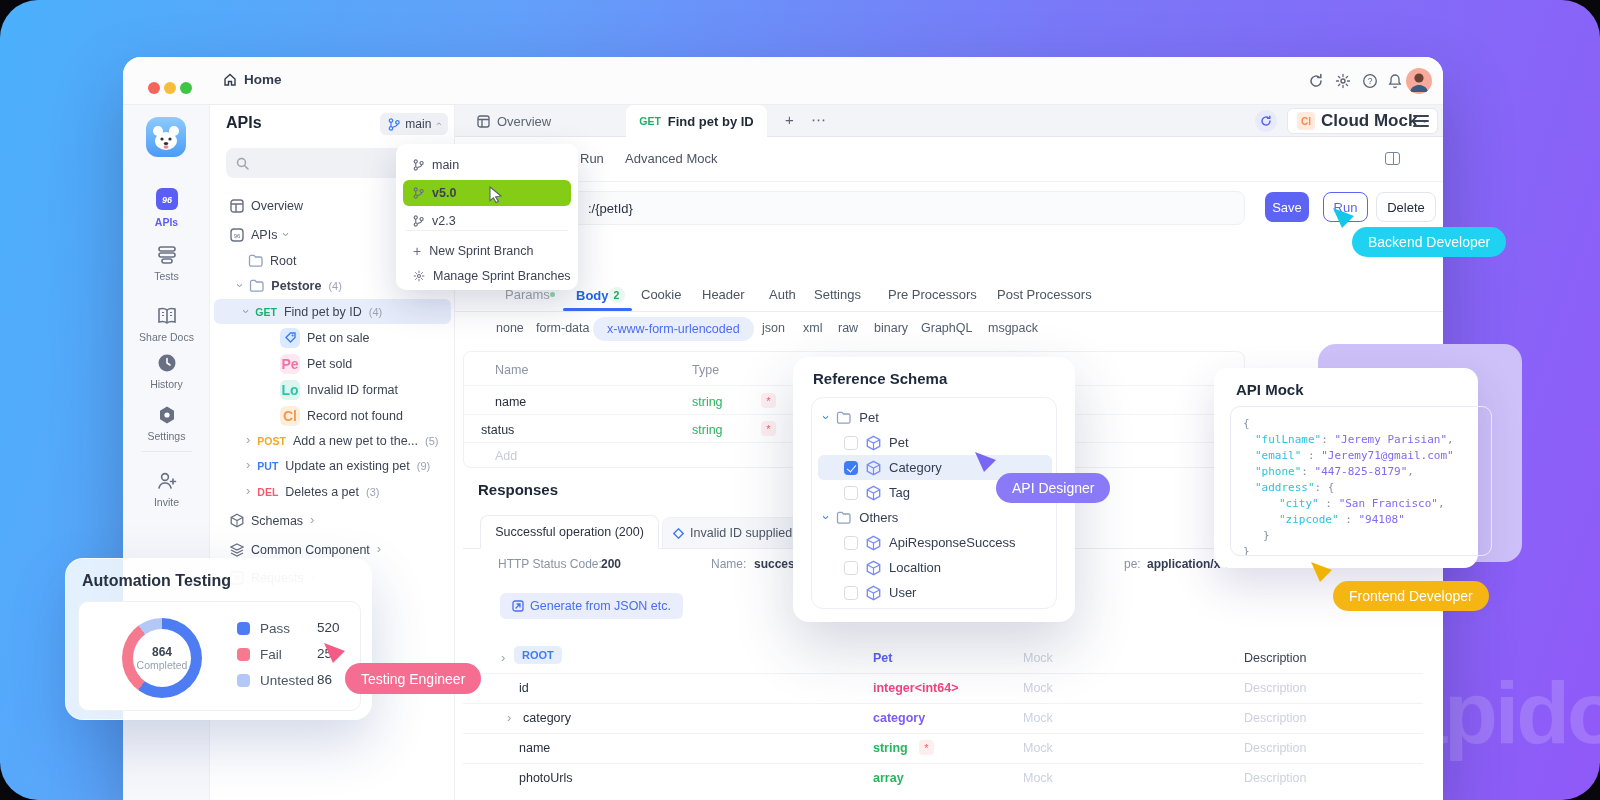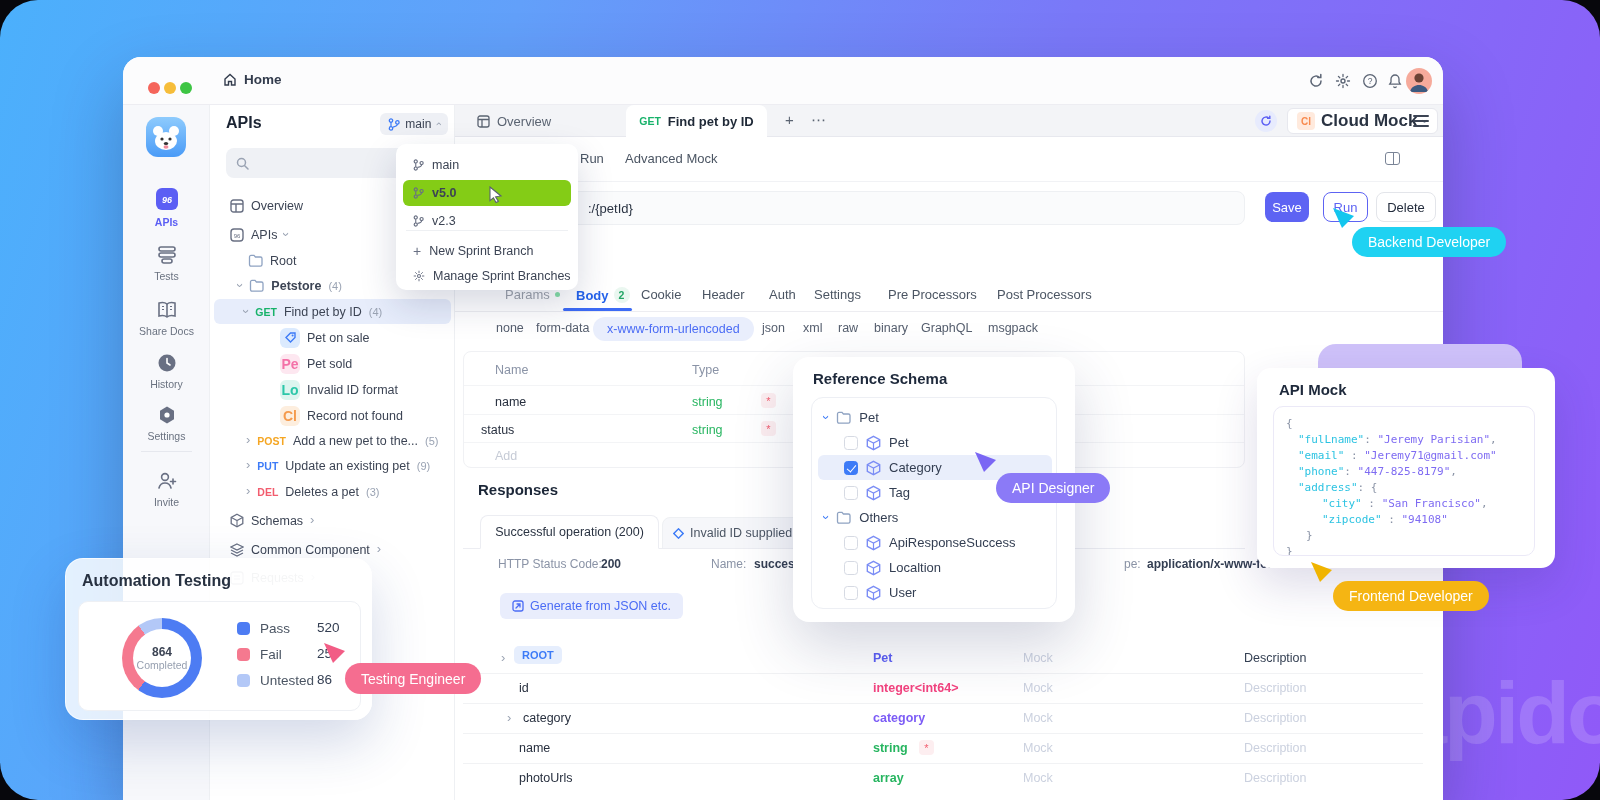--- a/index.html
+++ b/index.html
@@ -55,21 +55,21 @@
   .subnav{position:absolute;left:0;top:32px;right:0;height:45px;border-bottom:1px solid #f1f2f5;background:#fff}
   .subnav .itm{position:absolute;top:14px;font-size:13px;color:#4b5563}
   .panelico{position:absolute;left:930px;top:15px;width:15px;height:13px;border:1.6px solid #7a8496;border-radius:3px}
   .panelico::after{content:"";position:absolute;right:0;top:0;bottom:0;width:5px;border-left:1.6px solid #7a8496}
   .urlbox{position:absolute;left:8px;top:86px;width:782px;height:34px;background:#fafbfc;border:1px solid #eef0f3;border-radius:8px;display:flex;align-items:center;font-size:13px;color:#2a3342}
   .urlbox span{margin-left:124px}
   .btn{position:absolute;top:87px;height:30px;border-radius:8px;font-size:13px;display:flex;align-items:center;justify-content:center}
   .btn-save{left:810px;width:44px;background:#5d63f3;color:#fff}
   .btn-run{left:868px;width:45px;background:#fff;border:1px solid #5d63f3;color:#5d63f3}
   .btn-del{left:921px;width:60px;background:#fff;border:1px solid #e3e5ea;color:#232c3c}
-  .rtab{position:absolute;top:182px;font-size:13px;color:#4b5563;display:flex;align-items:center;gap:5px}
+  .rtab{position:absolute;top:182px;font-size:13px;color:#4b5563;display:flex;align-items:center;}
   .rtab.on{color:#2563eb;font-weight:600}
   .bcount{width:16px;height:16px;border-radius:50%;background:#eaf7f0;color:#22a565;font-size:10.5px;display:flex;align-items:center;justify-content:center}
   .gdot{width:5px;height:5px;border-radius:50%;background:#22c55e;display:inline-block}
   .underline{position:absolute;left:108px;top:203px;width:69px;height:3px;border-radius:2px;background:#3d6bf5}
   .rtabs-line{position:absolute;left:0;right:0;top:206px;height:1px;background:#ededf1}
   .btype{position:absolute;top:216px;font-size:12.5px;color:#555e6e}
   .btype.pill{background:#e9eefc;color:#4b6cf5;border-radius:14px;height:24px;line-height:24px;padding:0 14px;top:212px}
   .ptable{position:absolute;left:8px;top:246px;width:782px;height:117px;border:1px solid #f0f1f4;border-radius:8px}
   .ptable .hline{position:absolute;left:0;right:0;height:1px;background:#f3f4f6}
   .pth{position:absolute;font-size:12.5px;color:#8a93a6}
@@ -98,21 +98,21 @@
   .refpop{position:absolute;left:793px;top:357px;width:282px;height:265px;background:#fff;border-radius:16px;box-shadow:0 24px 60px rgba(40,50,100,.20);z-index:20}
   .refpop h3{position:absolute;left:20px;top:13px;font-size:15px;font-weight:700;color:#1e293b}
   .refinner{position:absolute;left:18px;top:40px;width:246px;height:212px;border:1px solid #edeff4;border-radius:12px}
   .rrow{position:absolute;left:6px;width:234px;height:25px;display:flex;align-items:center;gap:8px;font-size:13px;color:#333e52;border-radius:6px}
   .rrow.hl{background:#e9eefb}
   .cb{width:14px;height:14px;border:1.4px solid #d6dae3;border-radius:3.5px;background:#fff;flex:0 0 auto}
   .cb.on{background:#3d7bf7;border-color:#3d7bf7;position:relative}
   .cb.on::after{content:"";position:absolute;left:3.5px;top:1px;width:4px;height:8px;border:solid #fff;border-width:0 1.8px 1.8px 0;transform:rotate(40deg)}
   .badge{position:absolute;height:30px;border-radius:16px;display:flex;align-items:center;padding:0 16px;font-size:14px;color:#fff;z-index:40;white-space:nowrap}
   .mockwrap{position:absolute;left:1318px;top:344px;width:204px;height:218px;border-radius:18px;background:#cec1f9;z-index:18}
-  .mockcard{position:absolute;left:1257px;top:368px;width:298px;height:200px;background:#fff;border-radius:14px;box-shadow:0 18px 44px rgba(50,40,120,.16);z-index:19}
+  .mockcard{position:absolute;left:1214px;top:368px;width:264px;height:200px;background:#fff;border-radius:14px;box-shadow:0 18px 44px rgba(50,40,120,.16);z-index:19}
   .mockcard h3{position:absolute;left:22px;top:13px;font-size:15px;font-weight:700;color:#1e293b}
   .codebox{position:absolute;left:16px;top:38px;width:262px;height:150px;border:1px solid #ebe9f7;border-radius:10px;padding:9px 12px;font-family:"DejaVu Sans Mono",monospace;font-size:11px;line-height:16px;white-space:nowrap;overflow:hidden}
   .ck{color:#2cc3e2}.cv{color:#7e6bf2}.cp{color:#8a93a6}
   .ind1{padding-left:12px}.ind2{padding-left:20px}.ind3{padding-left:36px}
   
   .autocard{position:absolute;left:65px;top:558px;width:307px;height:162px;background:rgba(255,255,255,.84);border:1px solid rgba(255,255,255,.7);border-radius:18px;box-shadow:0 22px 55px rgba(30,60,140,.20);z-index:30}
   .autocard h3{position:absolute;left:16px;top:13px;font-size:16px;font-weight:700;color:#273141}
   .autoinner{position:absolute;left:12px;top:42px;width:283px;height:110px;background:#fff;border:1px solid #eef0f4;border-radius:10px}
   .donut{position:absolute;left:43px;top:16px;width:80px;height:80px;border-radius:50%}
   .donut::after{content:"";position:absolute;inset:11px;background:#fff;border-radius:50%}
@@ -196,21 +196,21 @@
         <span class="lbl">APIs</span>
       </div>
       <div class="rail-item" style="top:140px">
         <span><svg width="22" height="20" viewBox="0 0 22 20" style="margin:0 auto">
               <rect x="3" y="2" width="16" height="4" rx="2" fill="none" stroke="#697083" stroke-width="1.6"></rect>
               <rect x="3" y="8" width="16" height="4" rx="2" fill="none" stroke="#697083" stroke-width="1.6"></rect>
               <rect x="6" y="14" width="10" height="4" rx="2" fill="none" stroke="#697083" stroke-width="1.6"></rect>
             </svg></span>
         <span class="lbl">Tests</span>
       </div>
-      <div class="rail-item" style="top:195px">
+      <div class="rail-item" style="top:201px">
         <span><svg width="22" height="20" viewBox="0 0 22 20" style="margin:0 auto">
               <path d="M11 4c-2-1.6-5-1.8-8-1v13c3-.8 6-.6 8 1 2-1.6 5-1.8 8-1V3c-3-.8-6-.6-8 1Z" fill="none" stroke="#697083" stroke-width="1.6"></path>
               <path d="M11 4v13" stroke="#697083" stroke-width="1.6"></path>
               <path d="M6 6.5h2M14 6.5h2M6 9.5h2M14 9.5h2" stroke="#697083" stroke-width="1.2"></path>
             </svg></span>
         <span class="lbl">Share Docs</span>
       </div>
       <div class="rail-item" style="top:248px">
         <span><svg width="20" height="20" viewBox="0 0 20 20" style="margin:0 auto">
               <circle cx="10" cy="10" r="8.5" fill="#697083"></circle>

